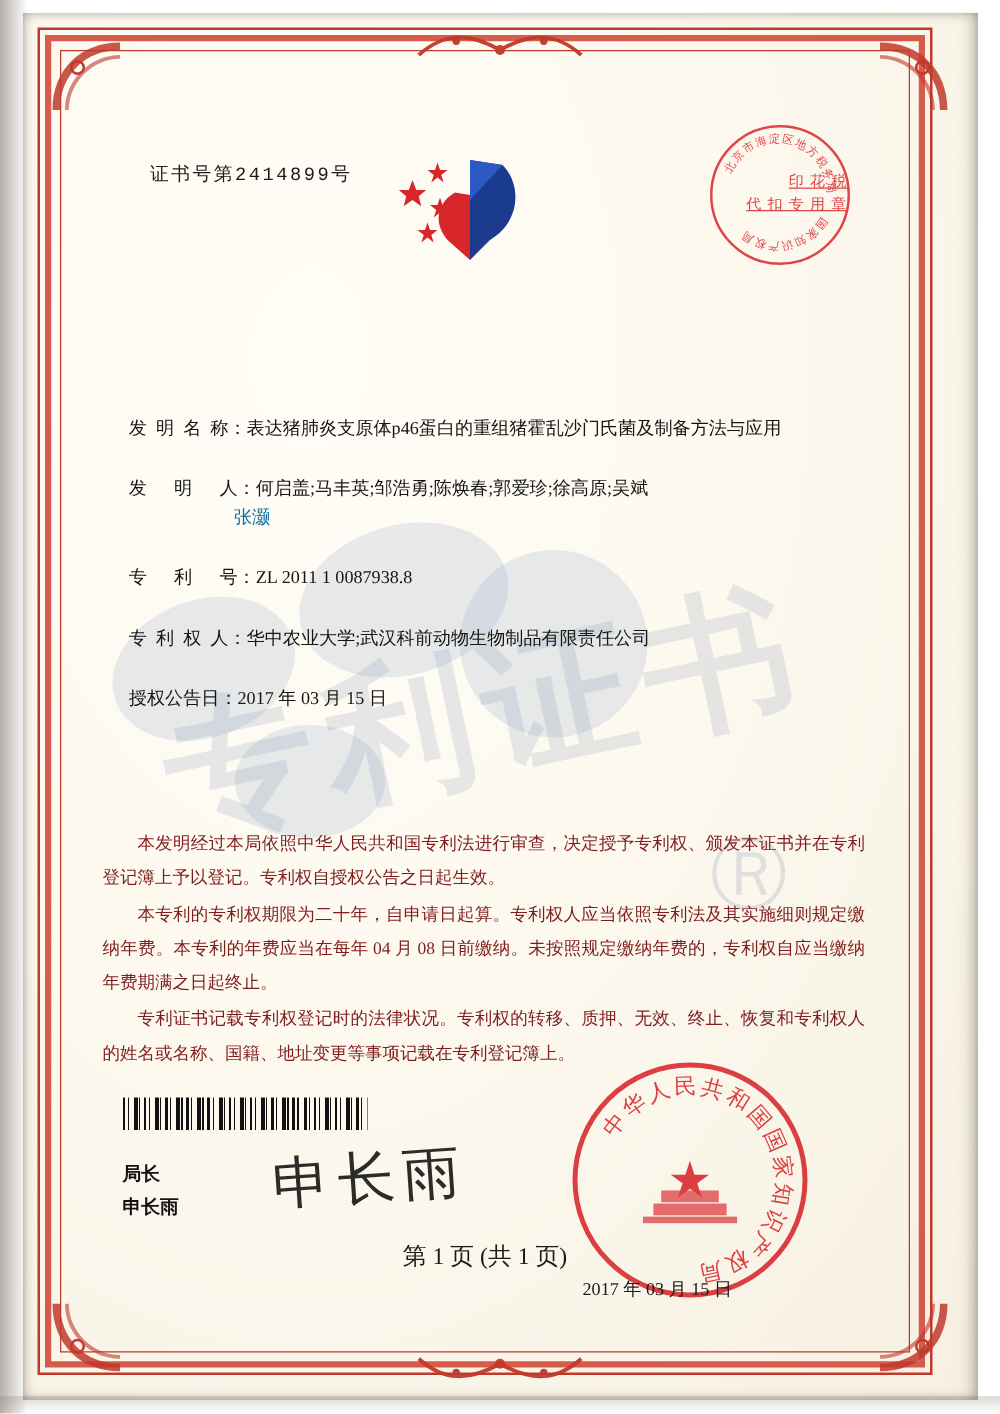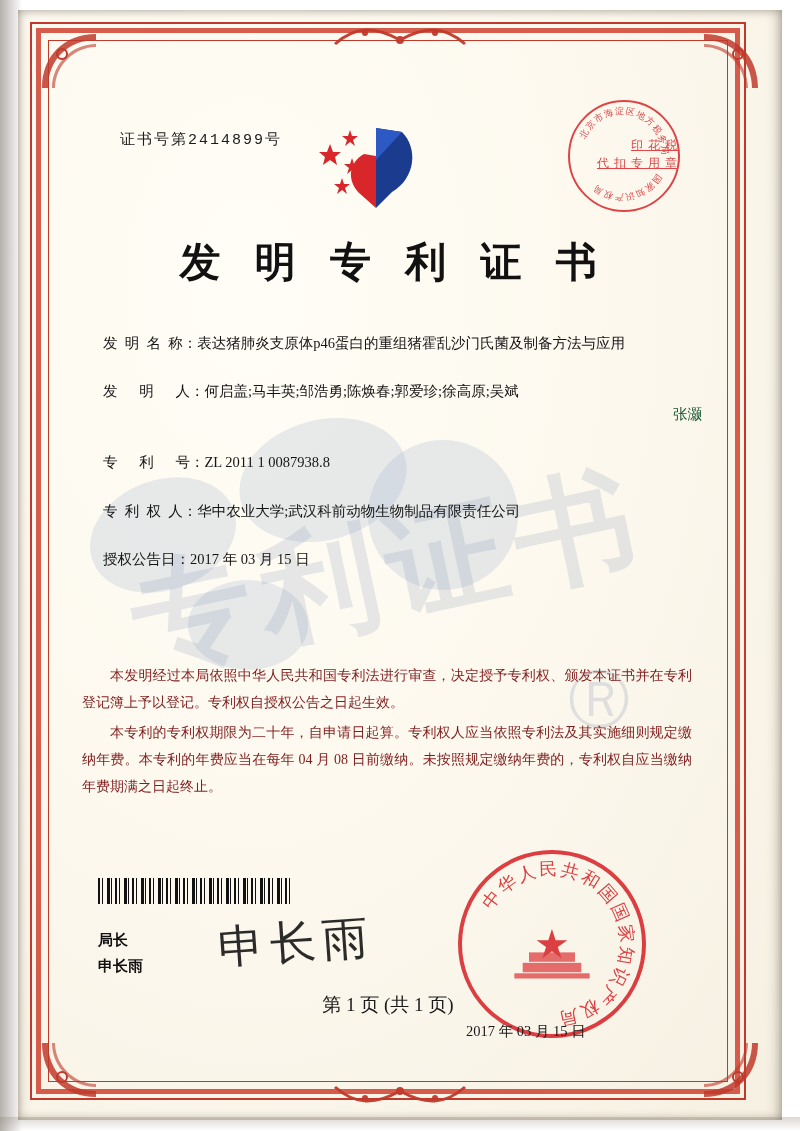--- a/index.html
+++ b/index.html
@@ -134,22 +134,21 @@
     display: inline-block;
     white-space: pre;
     color: #141414;
   }
   .field .val {
     color: #141414;
   }
   .field .val2 {
     display: block;
     margin-left: 84px;
-    color: #14532d;
-    text-align: right;
+    color: #0369a1;
   }
 
   .body-text {
     position: absolute;
     left: 14px; top: 602px;
     width: 610px;
     font-size: 14px;
     line-height: 1.95;
     color: #7f1d1d;
     text-align: justify;
@@ -379,21 +378,20 @@
         <text font-size="9" fill="#d8262a" letter-spacing="1.2">
           <textPath href="#ringS" startOffset="58%">国家知识产权局</textPath>
         </text>
       </svg>
       <div class="s-mid">
         <div>印 花 税</div>
         <div>代 扣 专 用 章</div>
       </div>
     </div>
 
-    <div class="title">发 明 专 利 证 书</div>
 
     <div class="fields">
 
       <div class="field">
         <span class="lbl">发  明  名  称：</span><span class="val">表达猪肺炎支原体p46蛋白的重组猪霍乱沙门氏菌及制备方法与应用</span>
       </div>
 
       <div class="field">
         <span class="lbl">发      明      人：</span><span class="val">何启盖;马丰英;邹浩勇;陈焕春;郭爱珍;徐高原;吴斌</span>
         <span class="val2">张灏</span>
@@ -409,20 +407,21 @@
       </div>
 
       <div class="field">
         <span class="lbl">授权公告日：</span><span class="val">2017 年 03 月 15 日</span>
       </div>
     </div>
 
     <div class="body-text">
       <p>本发明经过本局依照中华人民共和国专利法进行审查，决定授予专利权、颁发本证书并在专利登记簿上予以登记。专利权自授权公告之日起生效。</p>
       <p>本专利的专利权期限为二十年，自申请日起算。专利权人应当依照专利法及其实施细则规定缴纳年费。本专利的年费应当在每年 04 月 08 日前缴纳。未按照规定缴纳年费的，专利权自应当缴纳年费期满之日起终止。</p>
+      <p>专利证书记载专利权登记时的法律状况。专利权的转移、质押、无效、终止、恢复和专利权人的姓名或名称、国籍、地址变更等事项记载在专利登记簿上。</p>
     </div>
 
     <div class="barcode"></div>
 
     <div class="signoff">
       <div>局长</div>
       <div>申长雨</div>
     </div>
     <div class="signature">申长雨</div>
 

